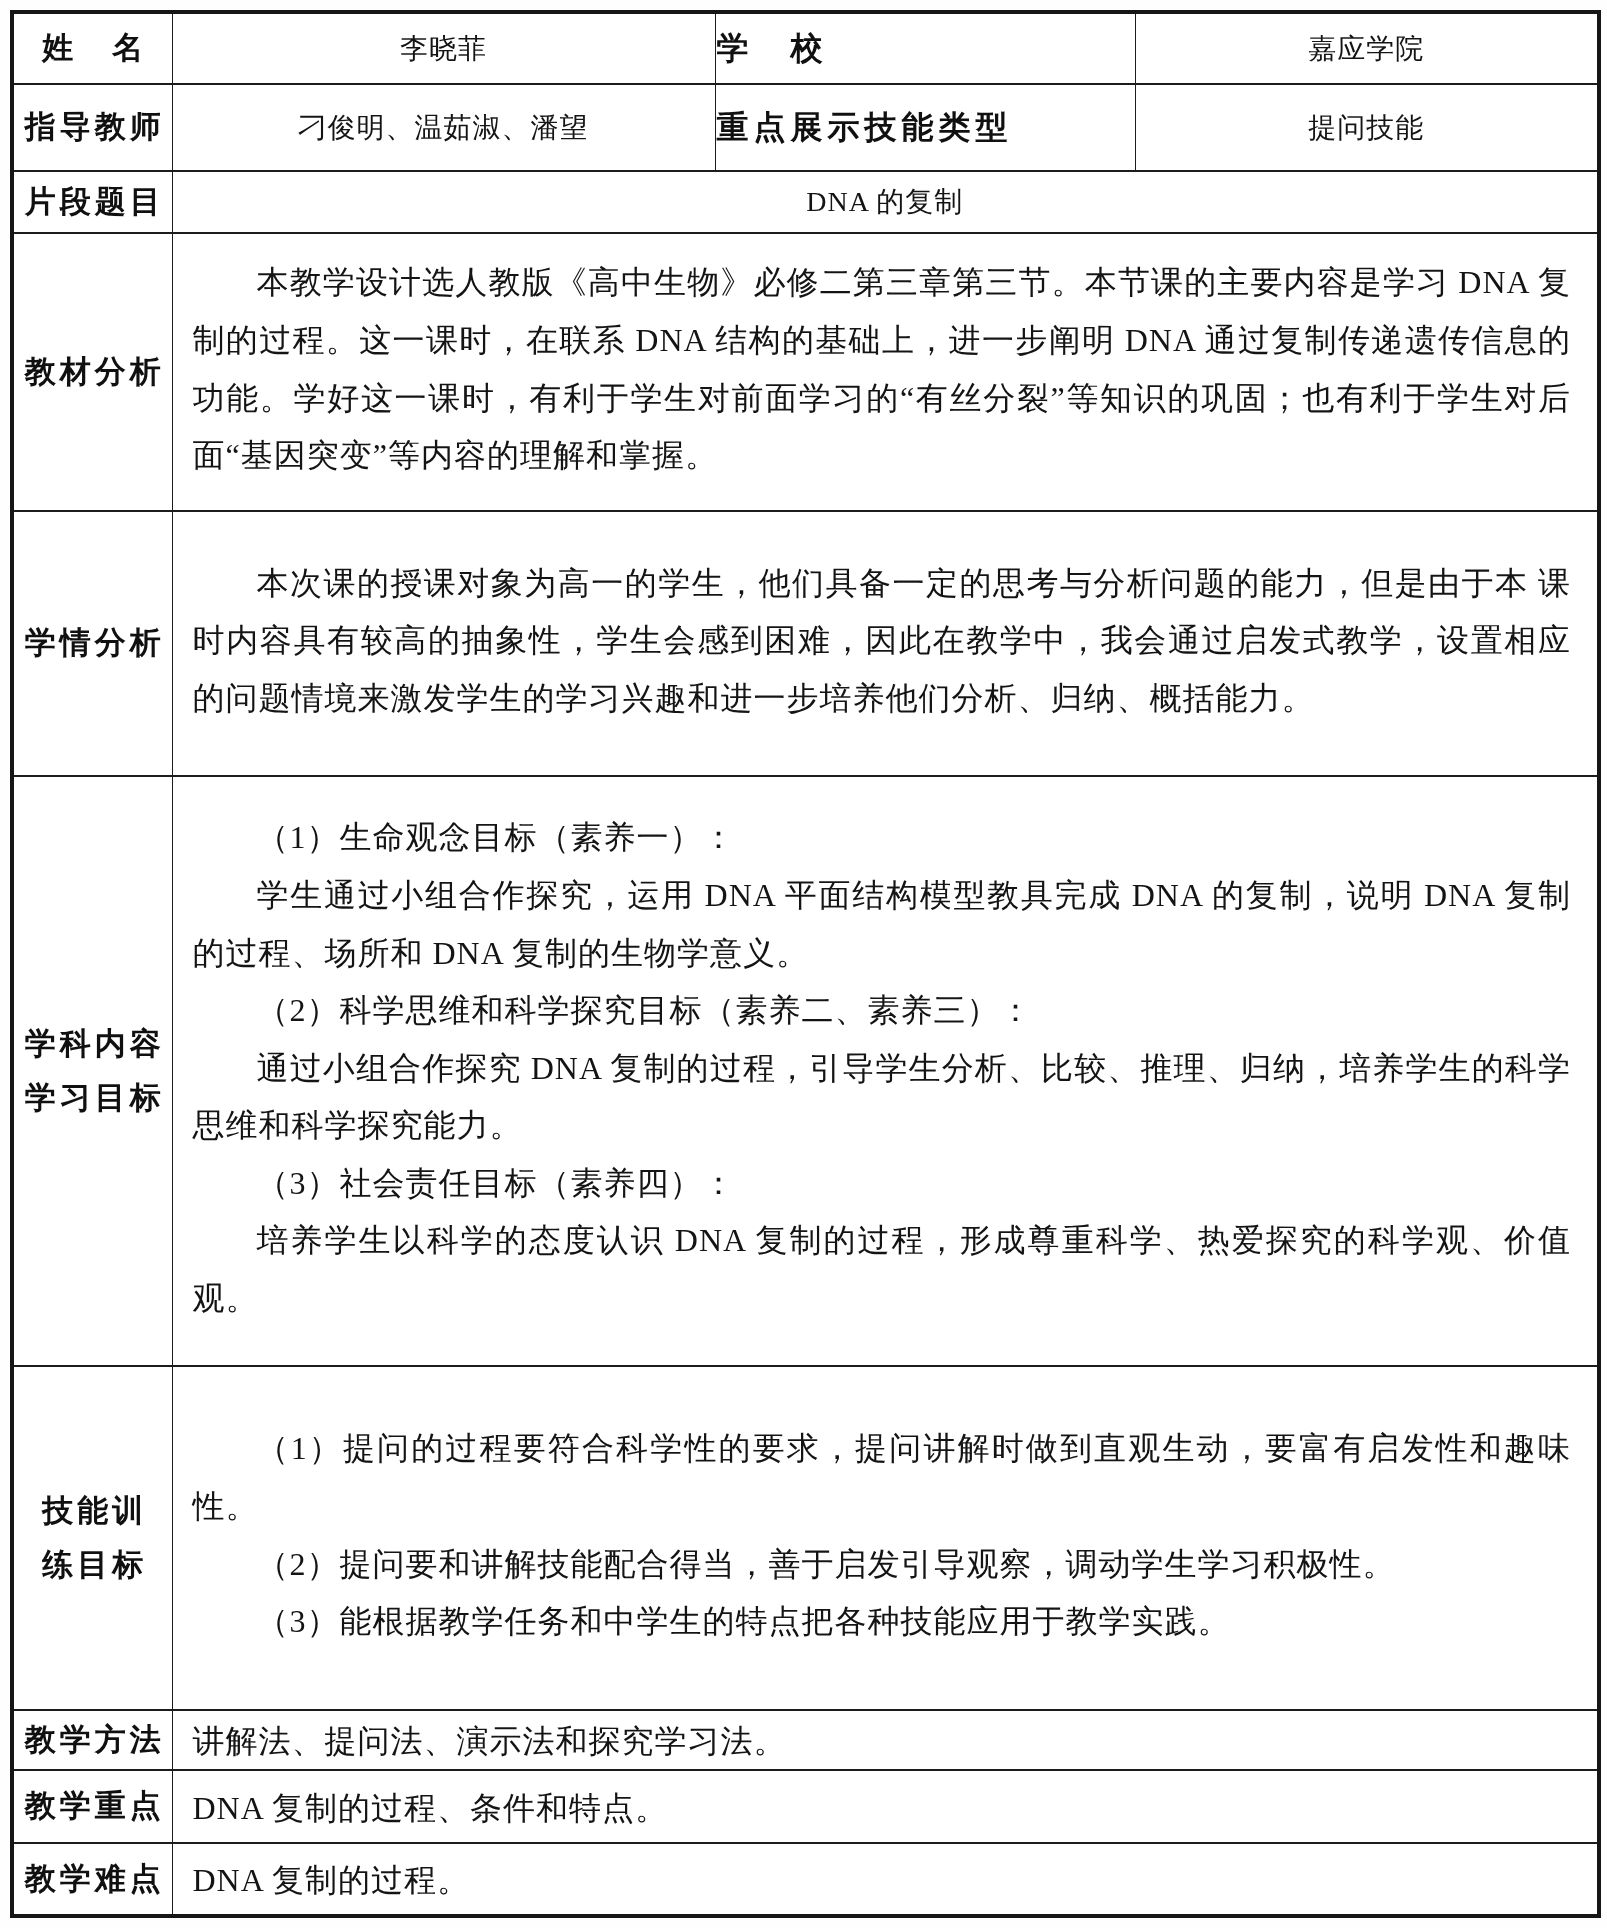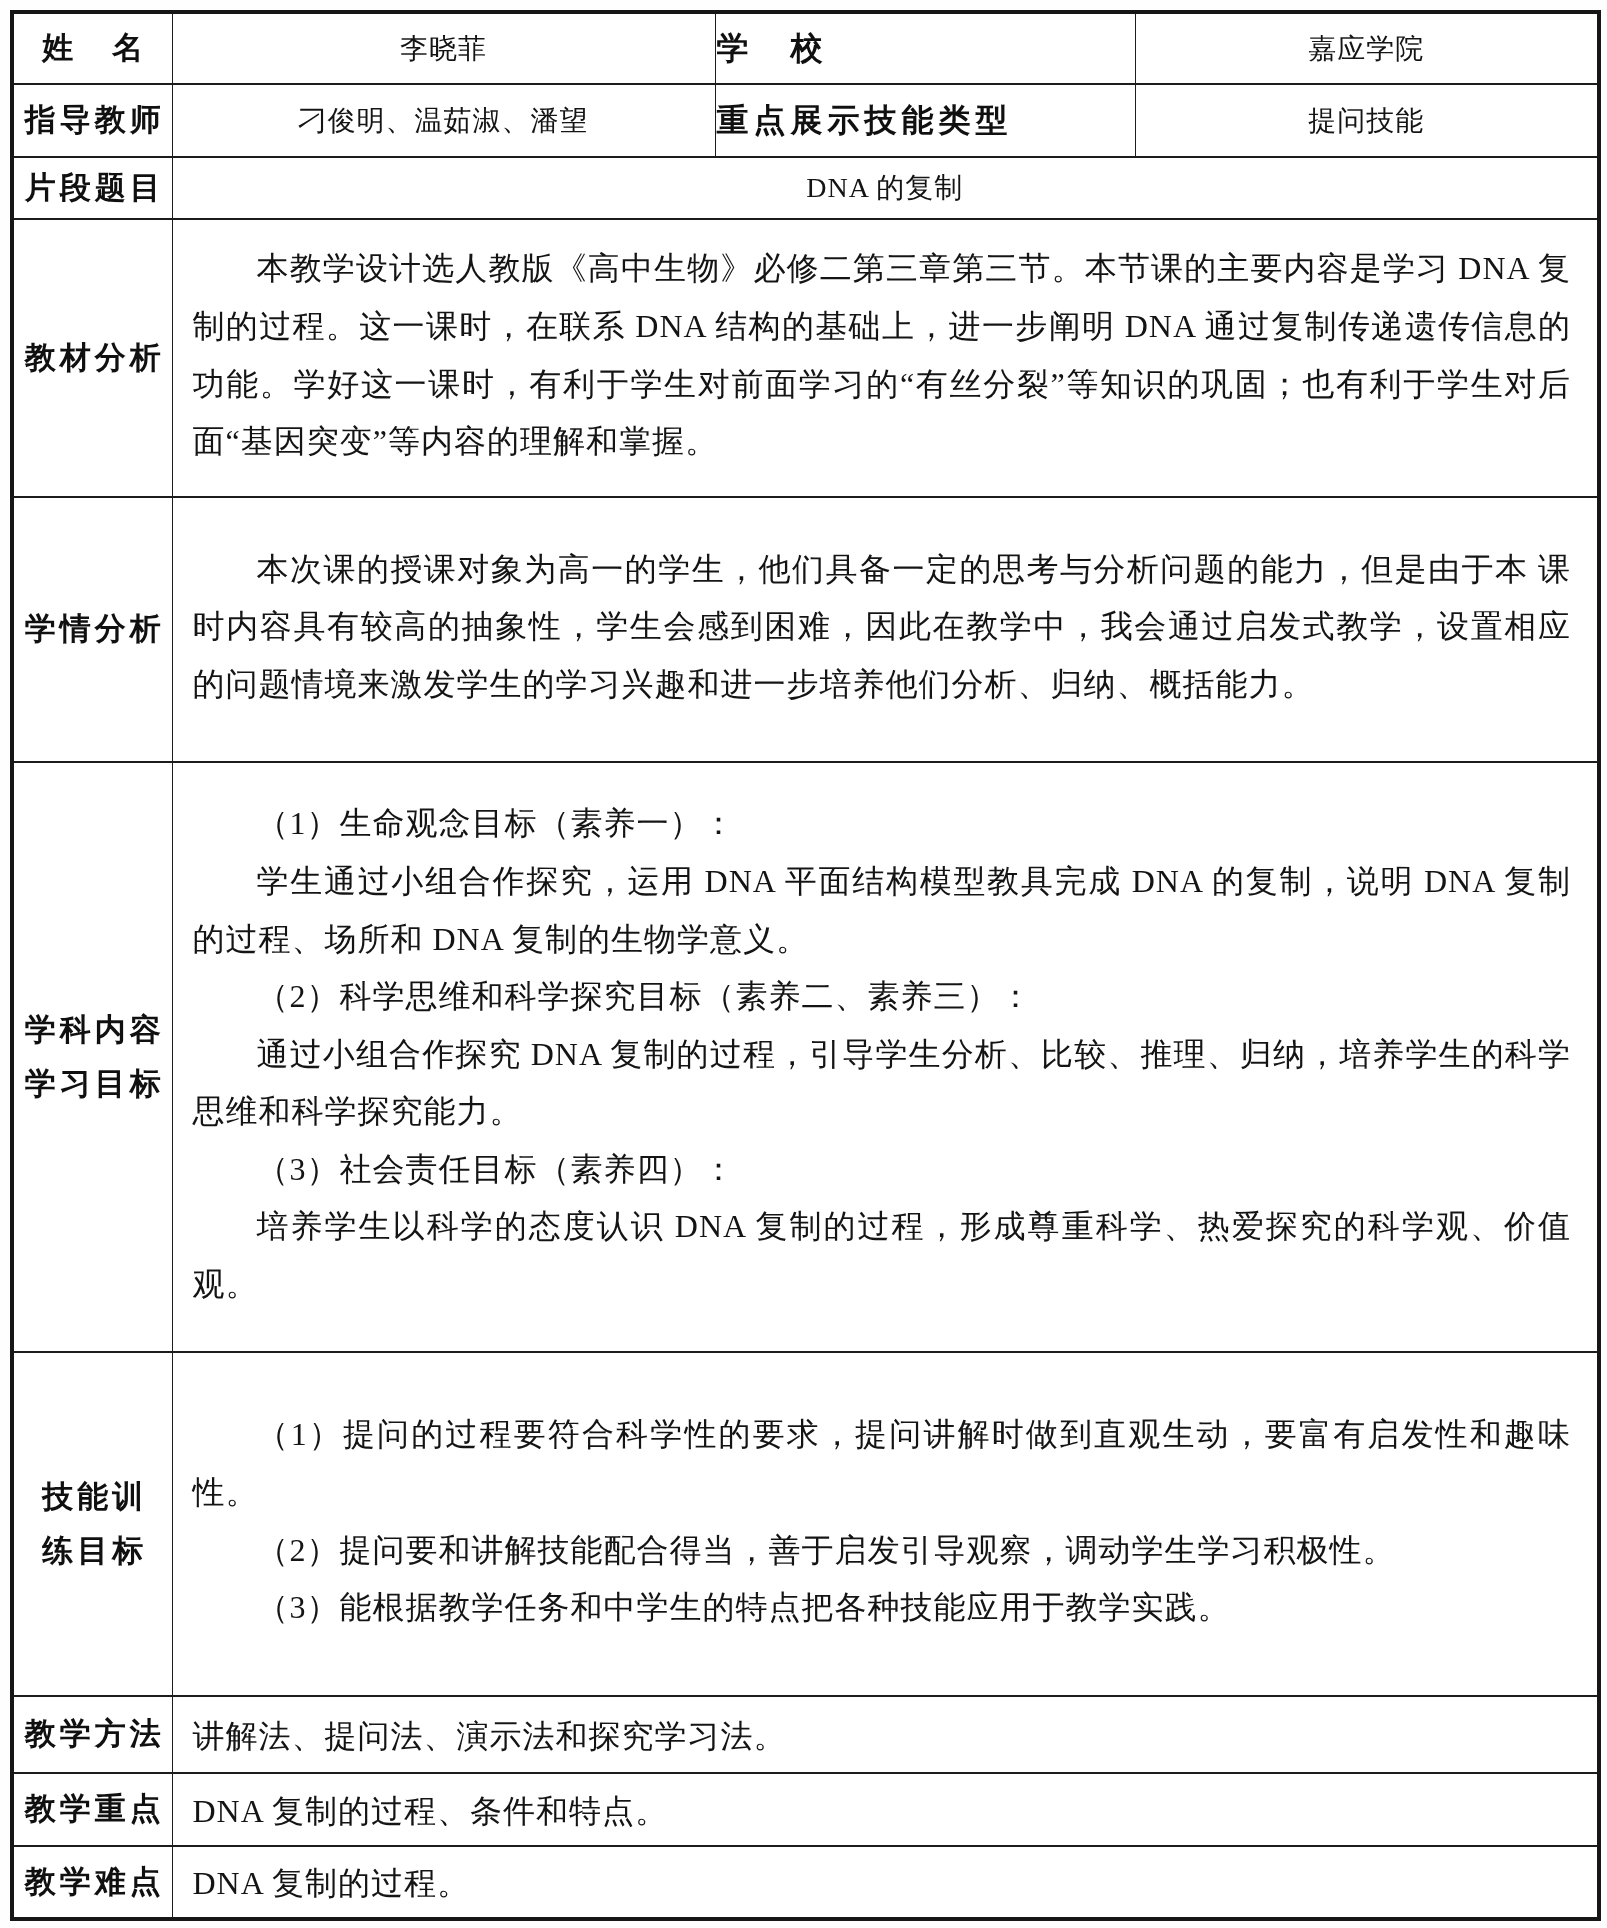--- a/index.html
+++ b/index.html
@@ -90,21 +90,21 @@
     </colgroup>
 
     <tbody>
         <tr style="height:72px">
       <td class="lbl">姓　名</td>
       <td class="val">李晓菲</td>
       <td class="hdr">学　校</td>
       <td class="val">嘉应学院</td>
     </tr>
 
-    <tr style="height:73px">
+    <tr style="height:87px">
       <td class="lbl">指导教师</td>
       <td class="val">刁俊明、温茹淑、潘望</td>
       <td class="hdr">重点展示技能类型</td>
       <td class="val">提问技能</td>
     </tr>
 
     <tr style="height:62px">
       <td class="lbl">片段题目</td>
       <td class="val" colspan="3">DNA 的复制</td>
     </tr>
@@ -139,21 +139,21 @@
     <tr style="height:344px">
       <td class="lbl">技能训
 练目标</td>
       <td class="content" colspan="3">
         <p>（1）提问的过程要符合科学性的要求，提问讲解时做到直观生动，要富有启发性和趣味性。</p>
         <p>（2）提问要和讲解技能配合得当，善于启发引导观察，调动学生学习积极性。</p>
         <p>（3）能根据教学任务和中学生的特点把各种技能应用于教学实践。</p>
       </td>
     </tr>
 
-    <tr style="height:77px">
+    <tr style="height:60px">
       <td class="lbl">教学方法</td>
       <td class="single" colspan="3">讲解法、提问法、演示法和探究学习法。</td>
     </tr>
 
     <tr style="height:73px">
       <td class="lbl">教学重点</td>
       <td class="single" colspan="3">DNA 复制的过程、条件和特点。</td>
     </tr>
 
     <tr style="height:73px">

